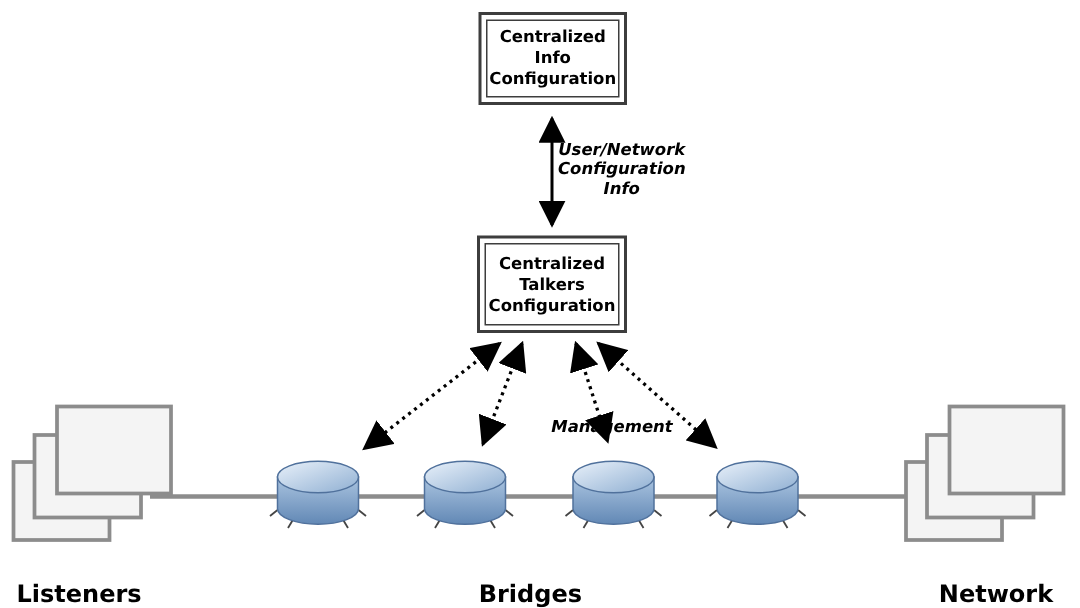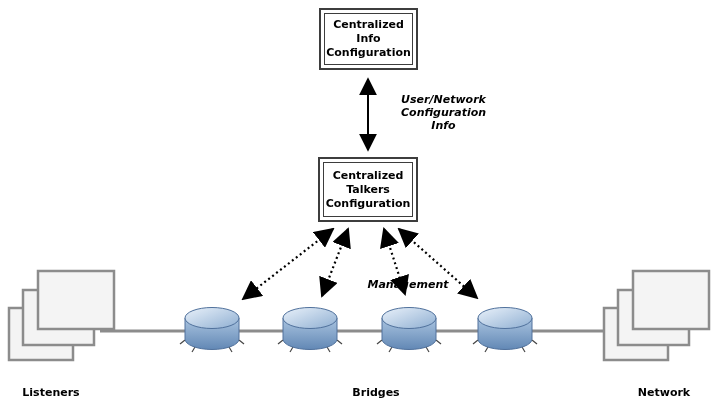--- a/index.html
+++ b/index.html
@@ -30,21 +30,21 @@
     font-size: 11px; font-weight: bold; line-height: 14px;
     color: #000; text-align: center; white-space: nowrap;
   }
   .flabel {
     position: absolute;
     font-size: 11px; font-weight: bold; font-style: italic;
     color: #000; text-align: center; line-height: 13px;
   }
   .blabel {
     position: absolute;
-    font-size: 11px; font-weight: bold;
+    font-size: 16px; font-weight: bold;
     color: #000; text-align: center; white-space: nowrap;
   }
 </style>
 </head>
 <body>
 
 <div class="canvas">
 
   <svg class="layer" width="720" height="405" viewBox="0 0 720 405">
     <defs>
@@ -141,27 +141,27 @@
   </div>
 
   <div class="dbox" style="left:318px; top:157px; width:100px; height:65px;">
     <div class="dbox-inner">
       <div class="bline">Centralized</div>
       <div class="bline">Talkers</div>
       <div class="bline">Configuration</div>
     </div>
   </div>
 
-  <div class="flabel" style="left:372px; top:93px; width:85px;margin-left:29px;">
+  <div class="flabel" style="left:372px; top:93px; width:85px;">
     <div>User/Network</div>
     <div>Configuration</div>
     <div>Info</div>
   </div>
 
   <div class="flabel" style="left:322px; top:278px; width:84px;margin-left:44px;">Management</div>
 
   <div class="blabel" style="left:11px; top:386px; width:80px;">Listeners</div>
 
-  <div class="blabel" style="left:336px; top:386px; width:80px;">Bridges</div>
+  <div class="blabel" style="left:308px; top:386px; width:80px;text-align:right;">Bridges</div>
 
   <div class="blabel" style="left:624px; top:386px; width:80px;">Network</div>
 
 </div>
 
 </body></html>

